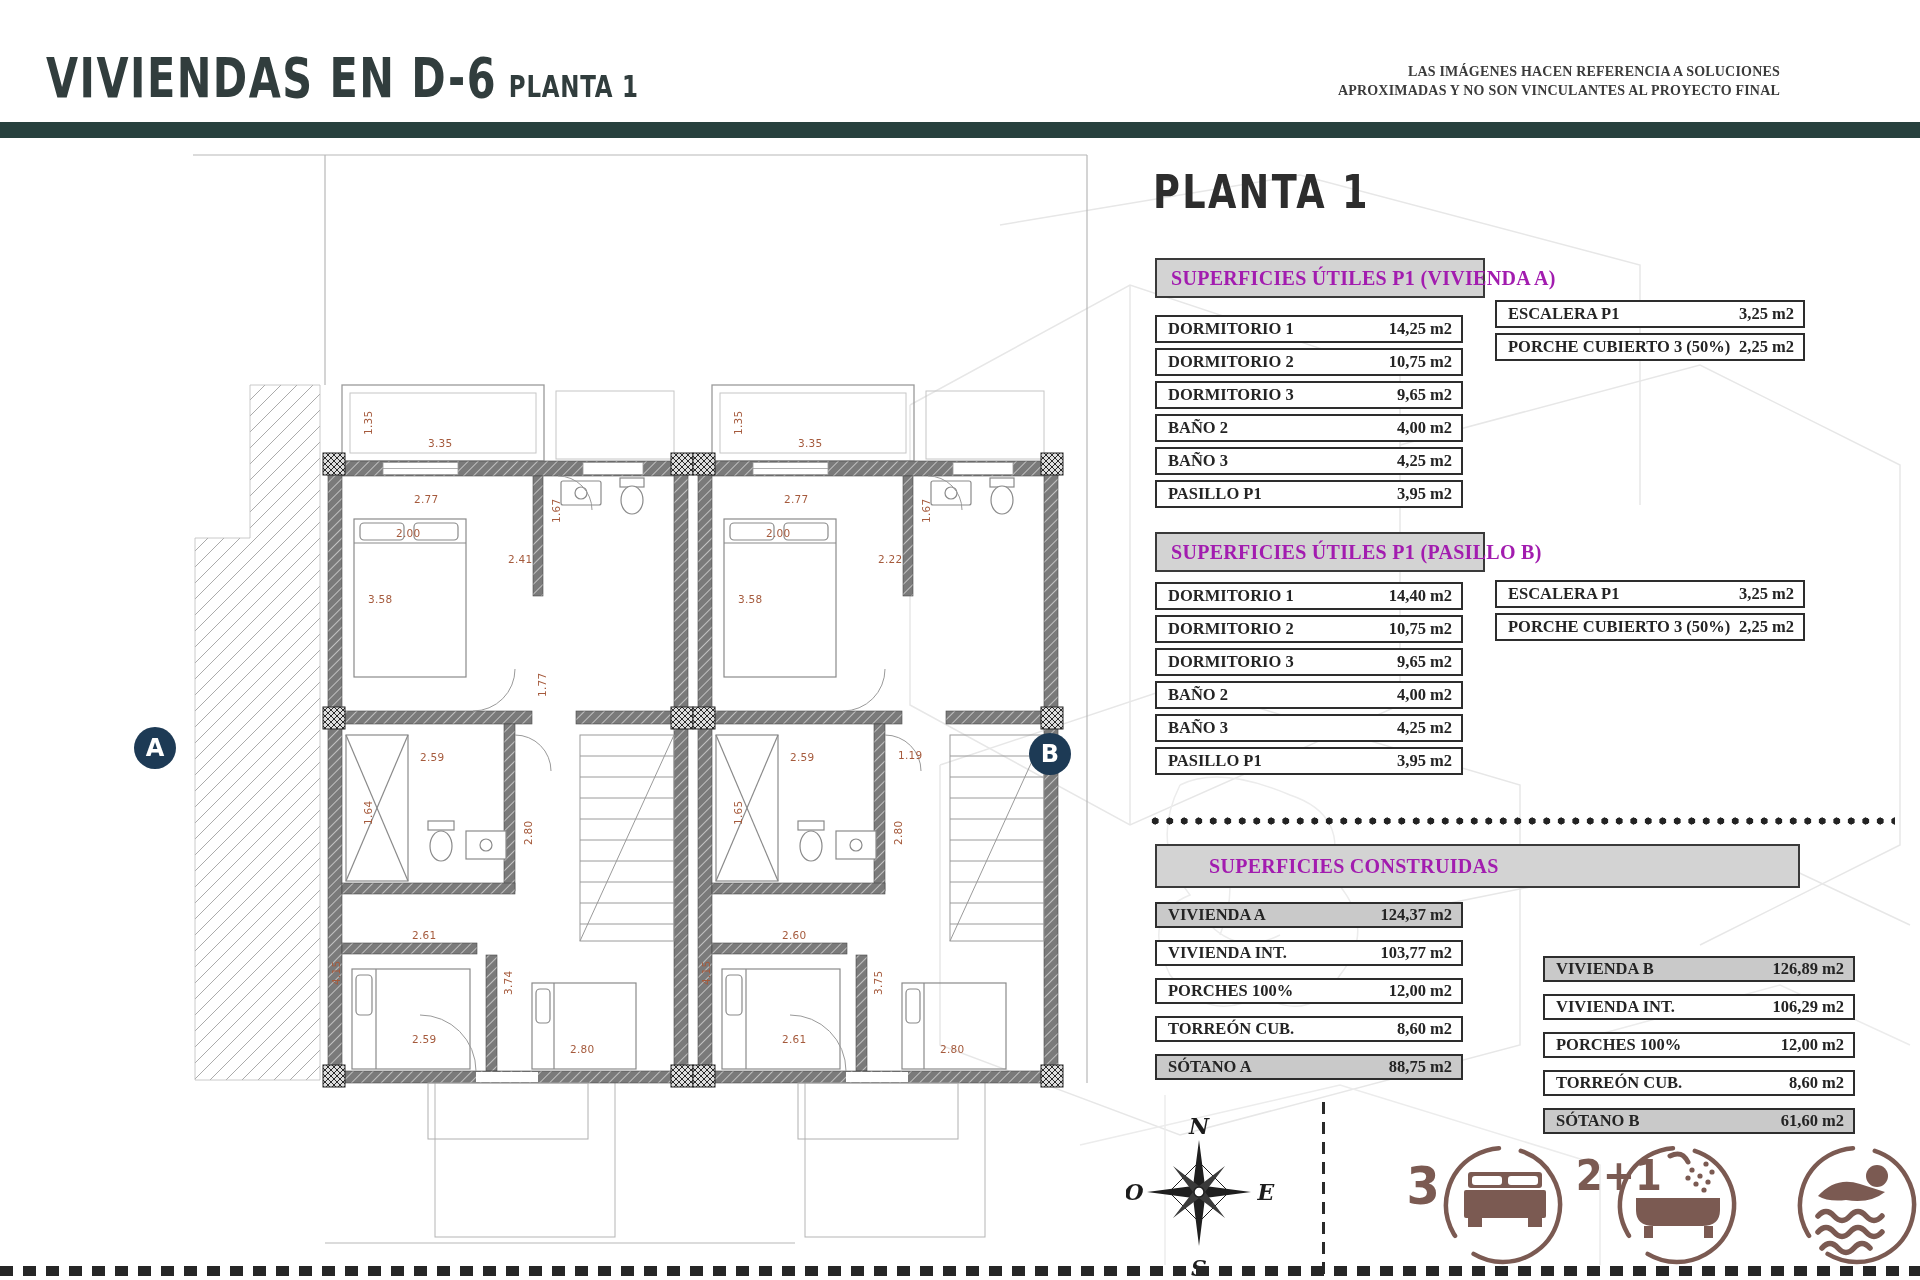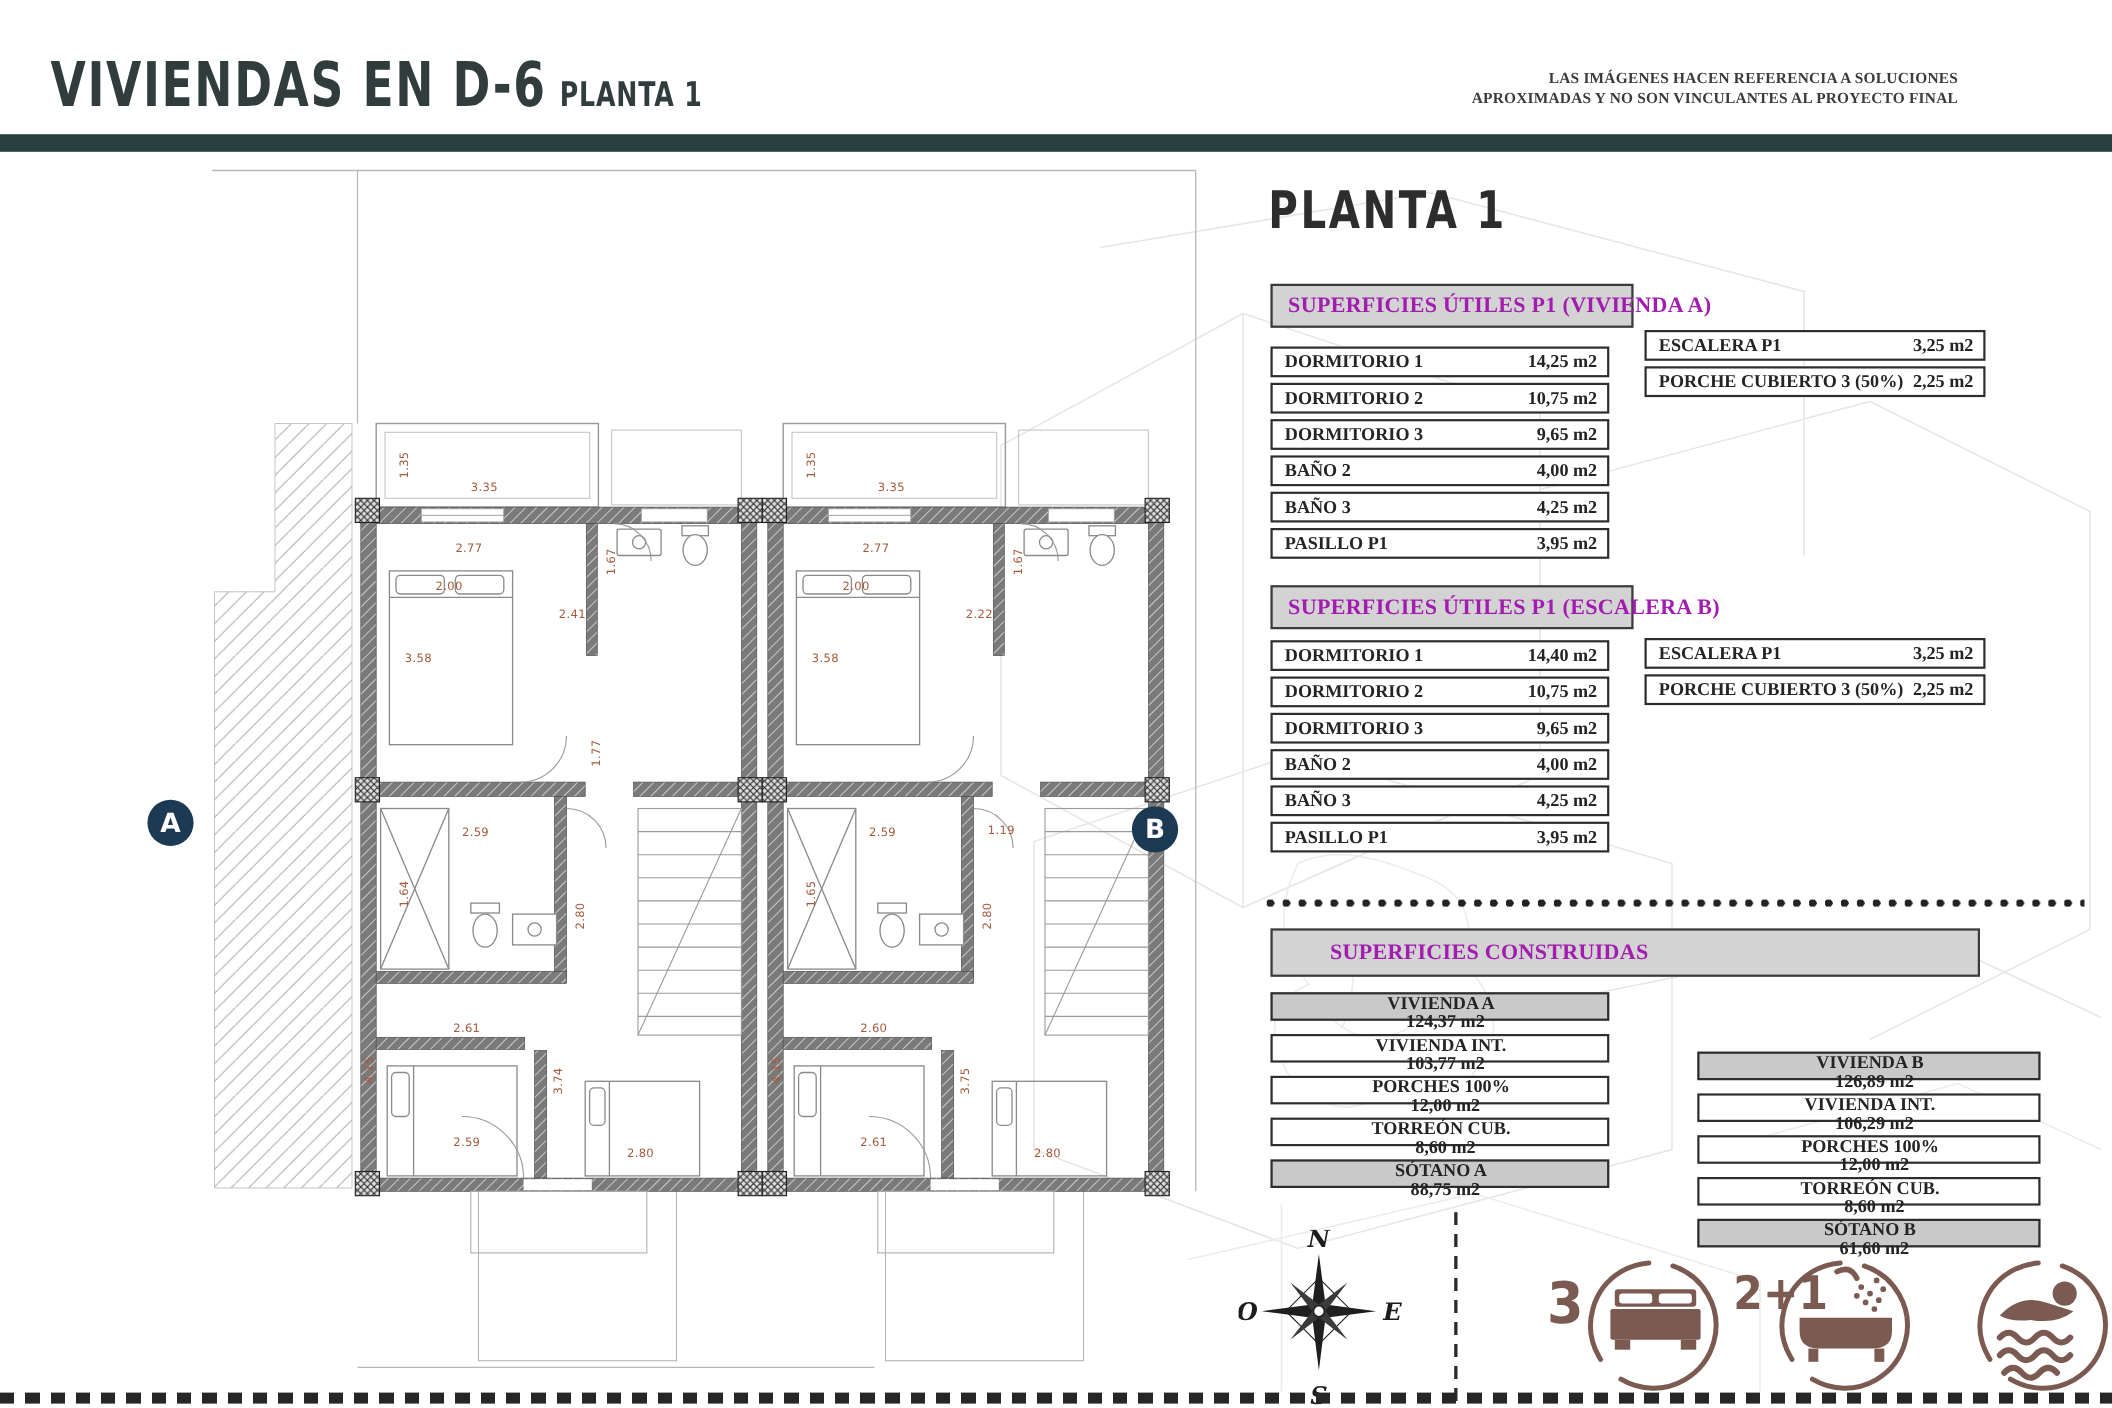--- a/index.html
+++ b/index.html
@@ -47,21 +47,21 @@
     font:bold 20px/36px "Liberation Serif",serif;color:#a21caf;padding-left:14px;
     letter-spacing:0.3px;white-space:nowrap;
   }
   .rows{position:absolute;}
   .trow{
     box-sizing:border-box;border:2.5px solid #2d2d2d;background:#fff;height:28px;
     margin-bottom:5px;display:flex;justify-content:space-between;align-items:center;
     padding:0 9px 0 11px;font:bold 16.5px/1 "Liberation Serif",serif;color:#242424;
     white-space:nowrap;
   }
-  .rows.wide .trow{height:26px;margin-bottom:12px;flex-direction:column;}
+  .rows.wide .trow{height:26px;margin-bottom:12px;}
   .trow.shaded{background:#c9c9c9;}
   .tval{padding-left:8px;}
   .dotted-sep{
     position:absolute;left:1148px;top:816px;width:747px;height:10px;
     background-image:radial-gradient(circle 3.6px at 7px 5px,#232323 97%,transparent);
     background-size:14.5px 10px;background-repeat:repeat-x;
   }
   
   .v-dash{
     position:absolute;left:1322px;top:1102px;width:3px;height:178px;
@@ -297,21 +297,21 @@
     <div class="trow">
       <span class="tlabel">ESCALERA P1</span>
       <span class="tval">3,25 m2</span>
     </div>
     <div class="trow">
       <span class="tlabel">PORCHE CUBIERTO 3 (50%)</span>
       <span class="tval">2,25 m2</span>
     </div>
   </div>
 
-<div class="sec-header" style="left:1155px;top:532px;width:330px;">SUPERFICIES ÚTILES P1 (ESCALERA B)</div>
+<div class="sec-header" style="left:1155px;top:532px;width:330px;">SUPERFICIES ÚTILES P1 (PASILLO B)</div>
 <div class="rows" style="left:1155px;top:582px;width:308px;">
     <div class="trow">
       <span class="tlabel">DORMITORIO 1</span>
       <span class="tval">14,40 m2</span>
     </div>
     <div class="trow">
       <span class="tlabel">DORMITORIO 2</span>
       <span class="tval">10,75 m2</span>
     </div>
     <div class="trow">

